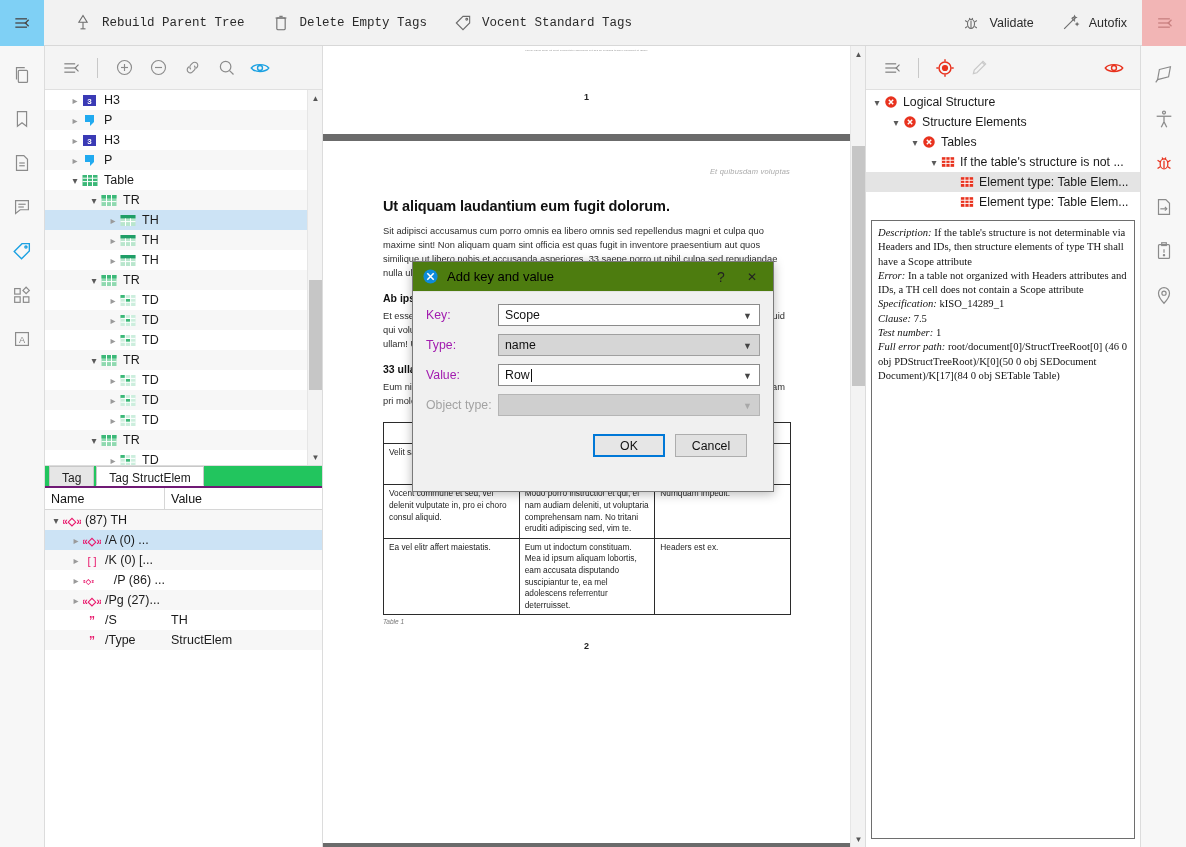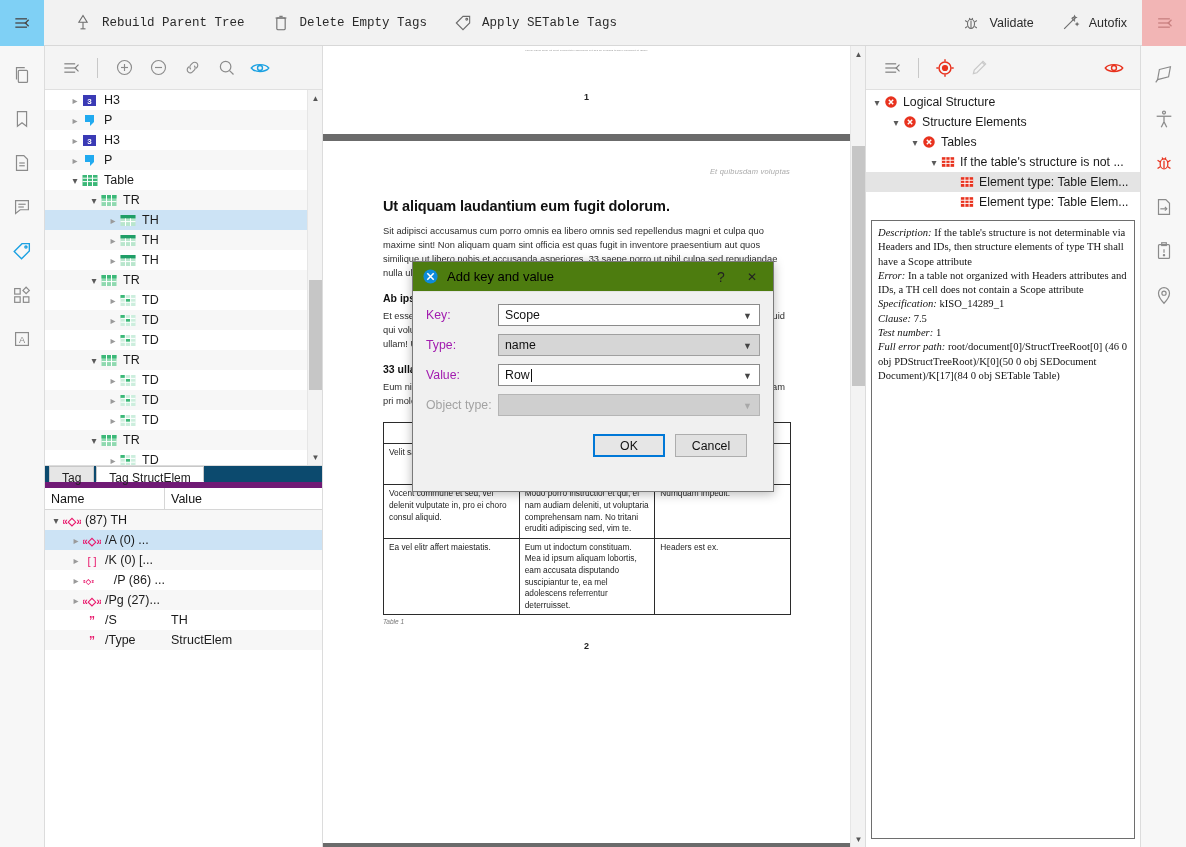--- a/index.html
+++ b/index.html
@@ -87,21 +87,21 @@
   .vs-arrow {
     position: absolute; left: 0; width: 15px; height: 16px;
     display:flex; align-items:center; justify-content:center; color:#555; font-size: 8px;
   }
   .vs-arrow.up { top: 0; }
   .vs-arrow.down { bottom: 0; }
   .vs-thumb { position: absolute; left: 1px; width: 13px; background: #c6c6c6; }
 
   
   .attrpanel { height: 382px; border-top: 1px solid #dcdcdc; display: flex; flex-direction: column; background:#fff;}
-  .tabs { display: flex; height: 22px; background: #0c4a6e; padding-left: 4px; border-bottom: 6px solid #701a75;}
+  .tabs { display: flex; height: 22px; background: #22c55e; padding-left: 4px; border-bottom: 2px solid #701a75;}
   .tab {
     padding: 3px 12px 2px 12px; font-size: 12px; color: #222;
     border: 1px solid #c8c8c8; border-bottom: none; background: #e6e6e6; margin-right: 2px;
     cursor: default; line-height: 16px;
   }
   .tab.active { background: #ffffff; border-bottom: 1px solid #fff; position: relative; top: 0px; }
   .attr-head {
     display:flex; height: 22px; align-items:center; border-bottom: 1px solid #d6d6d6;
     font-size: 12.5px; color:#111; background:#fff;
   }
@@ -221,21 +221,21 @@
             <line x1="10" y1="4" x2="14" y2="4"></line>
         </svg>
         <span>Delete Empty Tags</span>
       </div>
 
       <div class="tb-btn">
         <svg class="tb-icon" viewBox="0 0 24 24" fill="none" stroke="#6b6b6b" stroke-width="1.3">
           <path d="M4 12 L12 4 L20 4 L20 12 L12 20 Z"></path>
             <circle cx="16.5" cy="7.5" r="1.1"></circle>
         </svg>
-        <span>Apply SETable Tags</span>
+        <span>Vocent Standard Tags</span>
       </div>
     </div>
 
     <div class="tb-right">
       <div class="tb-btn">
         <svg class="tb-icon" viewBox="0 0 24 24" fill="none" stroke="#6b6b6b" stroke-width="1.3">
           <ellipse cx="12" cy="13" rx="4.2" ry="5.5"></ellipse>
             <line x1="12" y1="9" x2="12" y2="18"></line>
           <line x1="7.8" y1="11" x2="5" y2="9"></line>
             <line x1="7.8" y1="16" x2="5" y2="18"></line>

